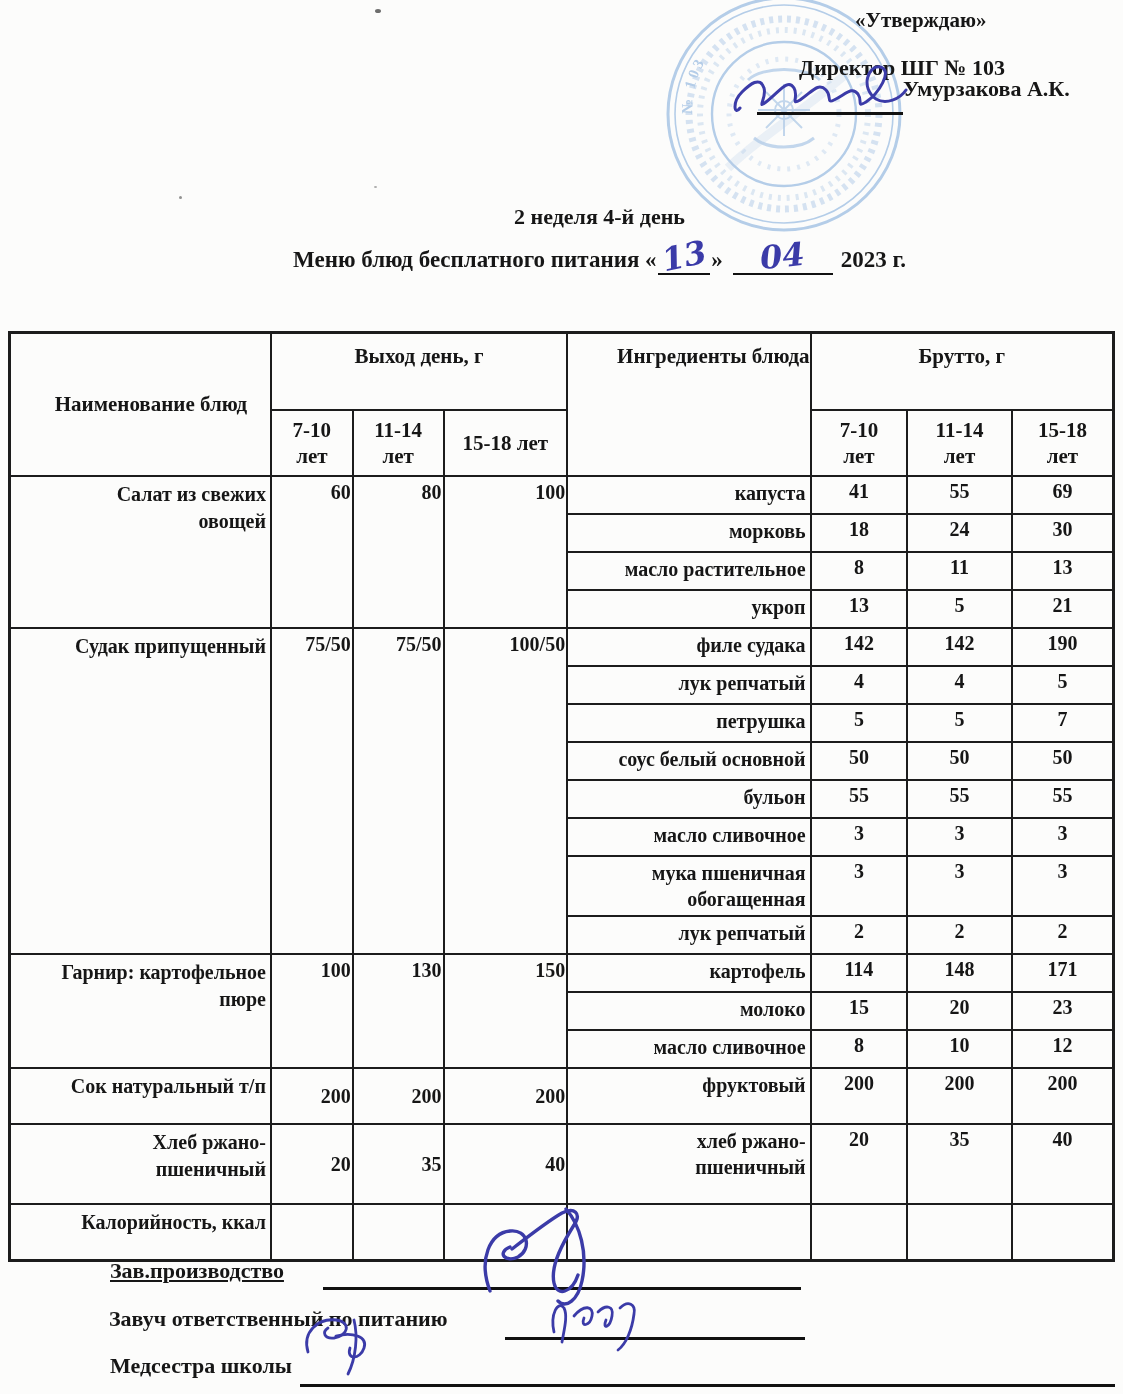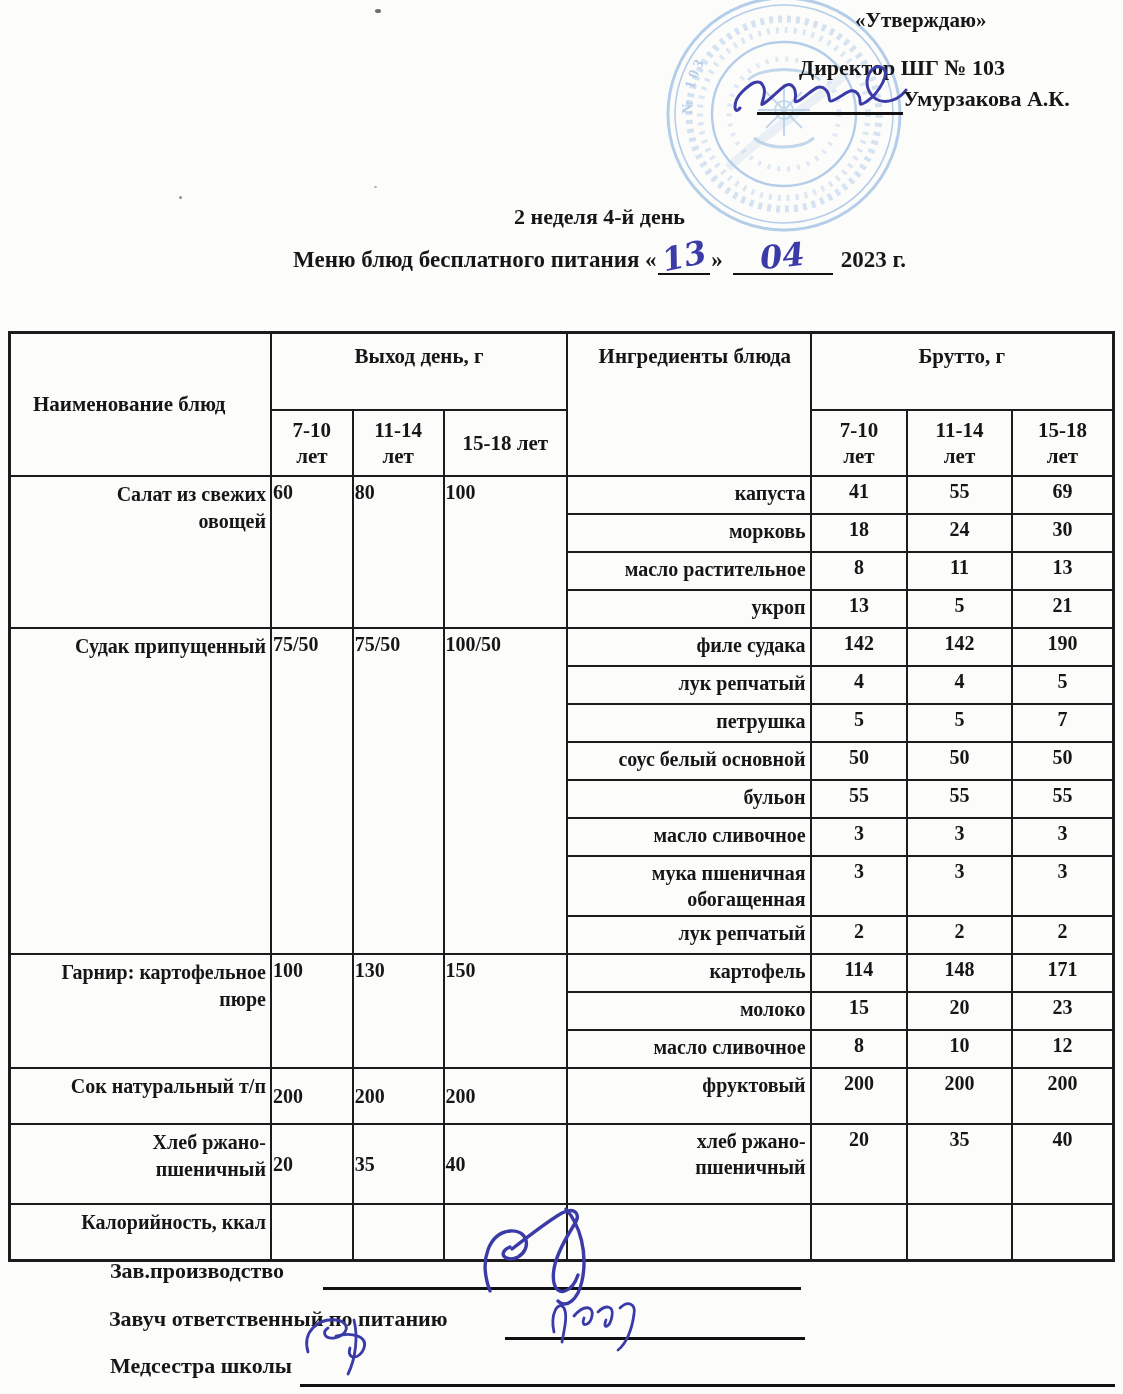--- a/index.html
+++ b/index.html
@@ -10,51 +10,51 @@
     -webkit-font-smoothing:antialiased;
   }
   .abs{position:absolute;}
 
   
   #stamp{left:658px;top:-12px;width:252px;height:252px;opacity:.85;z-index:0;}
 
   
   #approve{top:8px;left:855px;font-size:21px;z-index:2;}
   #director-title{top:55px;left:799px;font-size:22px;z-index:2;}
-  #director-name{top:86px;left:903px;font-size:22px;z-index:2;}
+  #director-name{top:76px;left:903px;font-size:22px;z-index:2;}
   #dir-underline{top:112px;left:757px;width:146px;border-top:3px solid #111;z-index:1;}
   #dir-sign{top:58px;left:732px;width:185px;height:70px;z-index:2;}
 
   
   #day-title{top:204px;left:38px;width:1123px;text-align:center;font-size:22px;z-index:2;}
   #menu-title{top:246px;left:38px;width:1123px;text-align:center;font-size:23px;z-index:2;}
   .hand{color:#3b3ba8;font-style:italic;font-family:"DejaVu Serif",serif;font-size:32px;line-height:20px;display:inline-block;}
   #hand-day-wrap{display:inline-block;border-bottom:2.5px solid #111;padding:0 4px;margin:0 1px;}
   #hand-day{transform:rotate(-12deg);}
   #hand-month-wrap{display:inline-block;width:100px;border-bottom:2.5px solid #111;text-align:center;margin:0 8px 0 10px;}
   #hand-month{transform:rotate(-6deg);}
 
   
   #menu-table{position:absolute;top:331px;left:8px;width:1107px;border-collapse:collapse;
     border:3px solid #1c1c1c;font-size:20px;z-index:2;}
   #menu-table th,#menu-table td{border:2px solid #1c1c1c;}
   th.group-th{vertical-align:top;padding-top:10px;font-size:21px;height:64px;text-align:center;}
-  th.name-th{vertical-align:middle;text-align:left;padding-left:22px;font-size:21px;}
-  th.ing-th{vertical-align:top;text-align:center;padding:10px 0 0 12px;font-size:21px;}
+  th.name-th{vertical-align:middle;text-align:center;padding-left:22px;font-size:21px;}
+  th.ing-th{vertical-align:top;text-align:right;padding:10px 0 0 12px;font-size:21px;}
   .age-th{height:62px;vertical-align:middle;text-align:center;font-size:21px;line-height:1.25;}
   .ing-row td{height:30px;}
   .dish-name-cell{text-align:right;vertical-align:top;padding:4px 4px 20px 9px;line-height:1.35;}
-  .output-cell{text-align:left;vertical-align:middle;}
+  .output-cell{text-align:right;vertical-align:middle;}
   .output-cell.vtop{vertical-align:top;padding-top:4px;}
   .ingredient-cell{text-align:right;vertical-align:top;padding:3px 4px 3px 9px;line-height:1.3;}
   .brutto-cell{text-align:center;vertical-align:top;padding-top:3px;border-radius:15px;}
 
   
   .sig-label{font-size:22px;z-index:2;}
-  #sig1-label{top:1258px;left:110px;}
+  #sig1-label{top:1258px;left:110px;text-decoration:underline;}
   #sig1-line{top:1287px;left:323px;width:478px;border-top:3px solid #111;}
   #sig2-label{top:1306px;left:109px;}
   #sig2-line{top:1337px;left:505px;width:300px;border-top:3px solid #111;}
   #sig3-label{top:1353px;left:110px;}
   #sig3-line{top:1384px;left:300px;width:815px;border-top:3px solid #111;}
   #sig1-svg{top:1203px;left:468px;width:185px;height:110px;z-index:3;}
   #sig2-svg{top:1280px;left:540px;width:125px;height:72px;z-index:3;}
   #sig3-svg{top:1310px;left:292px;width:115px;height:72px;z-index:3;}
   .ink path{stroke:#3b3ba8;fill:none;stroke-linecap:round;stroke-linejoin:round;}
 

